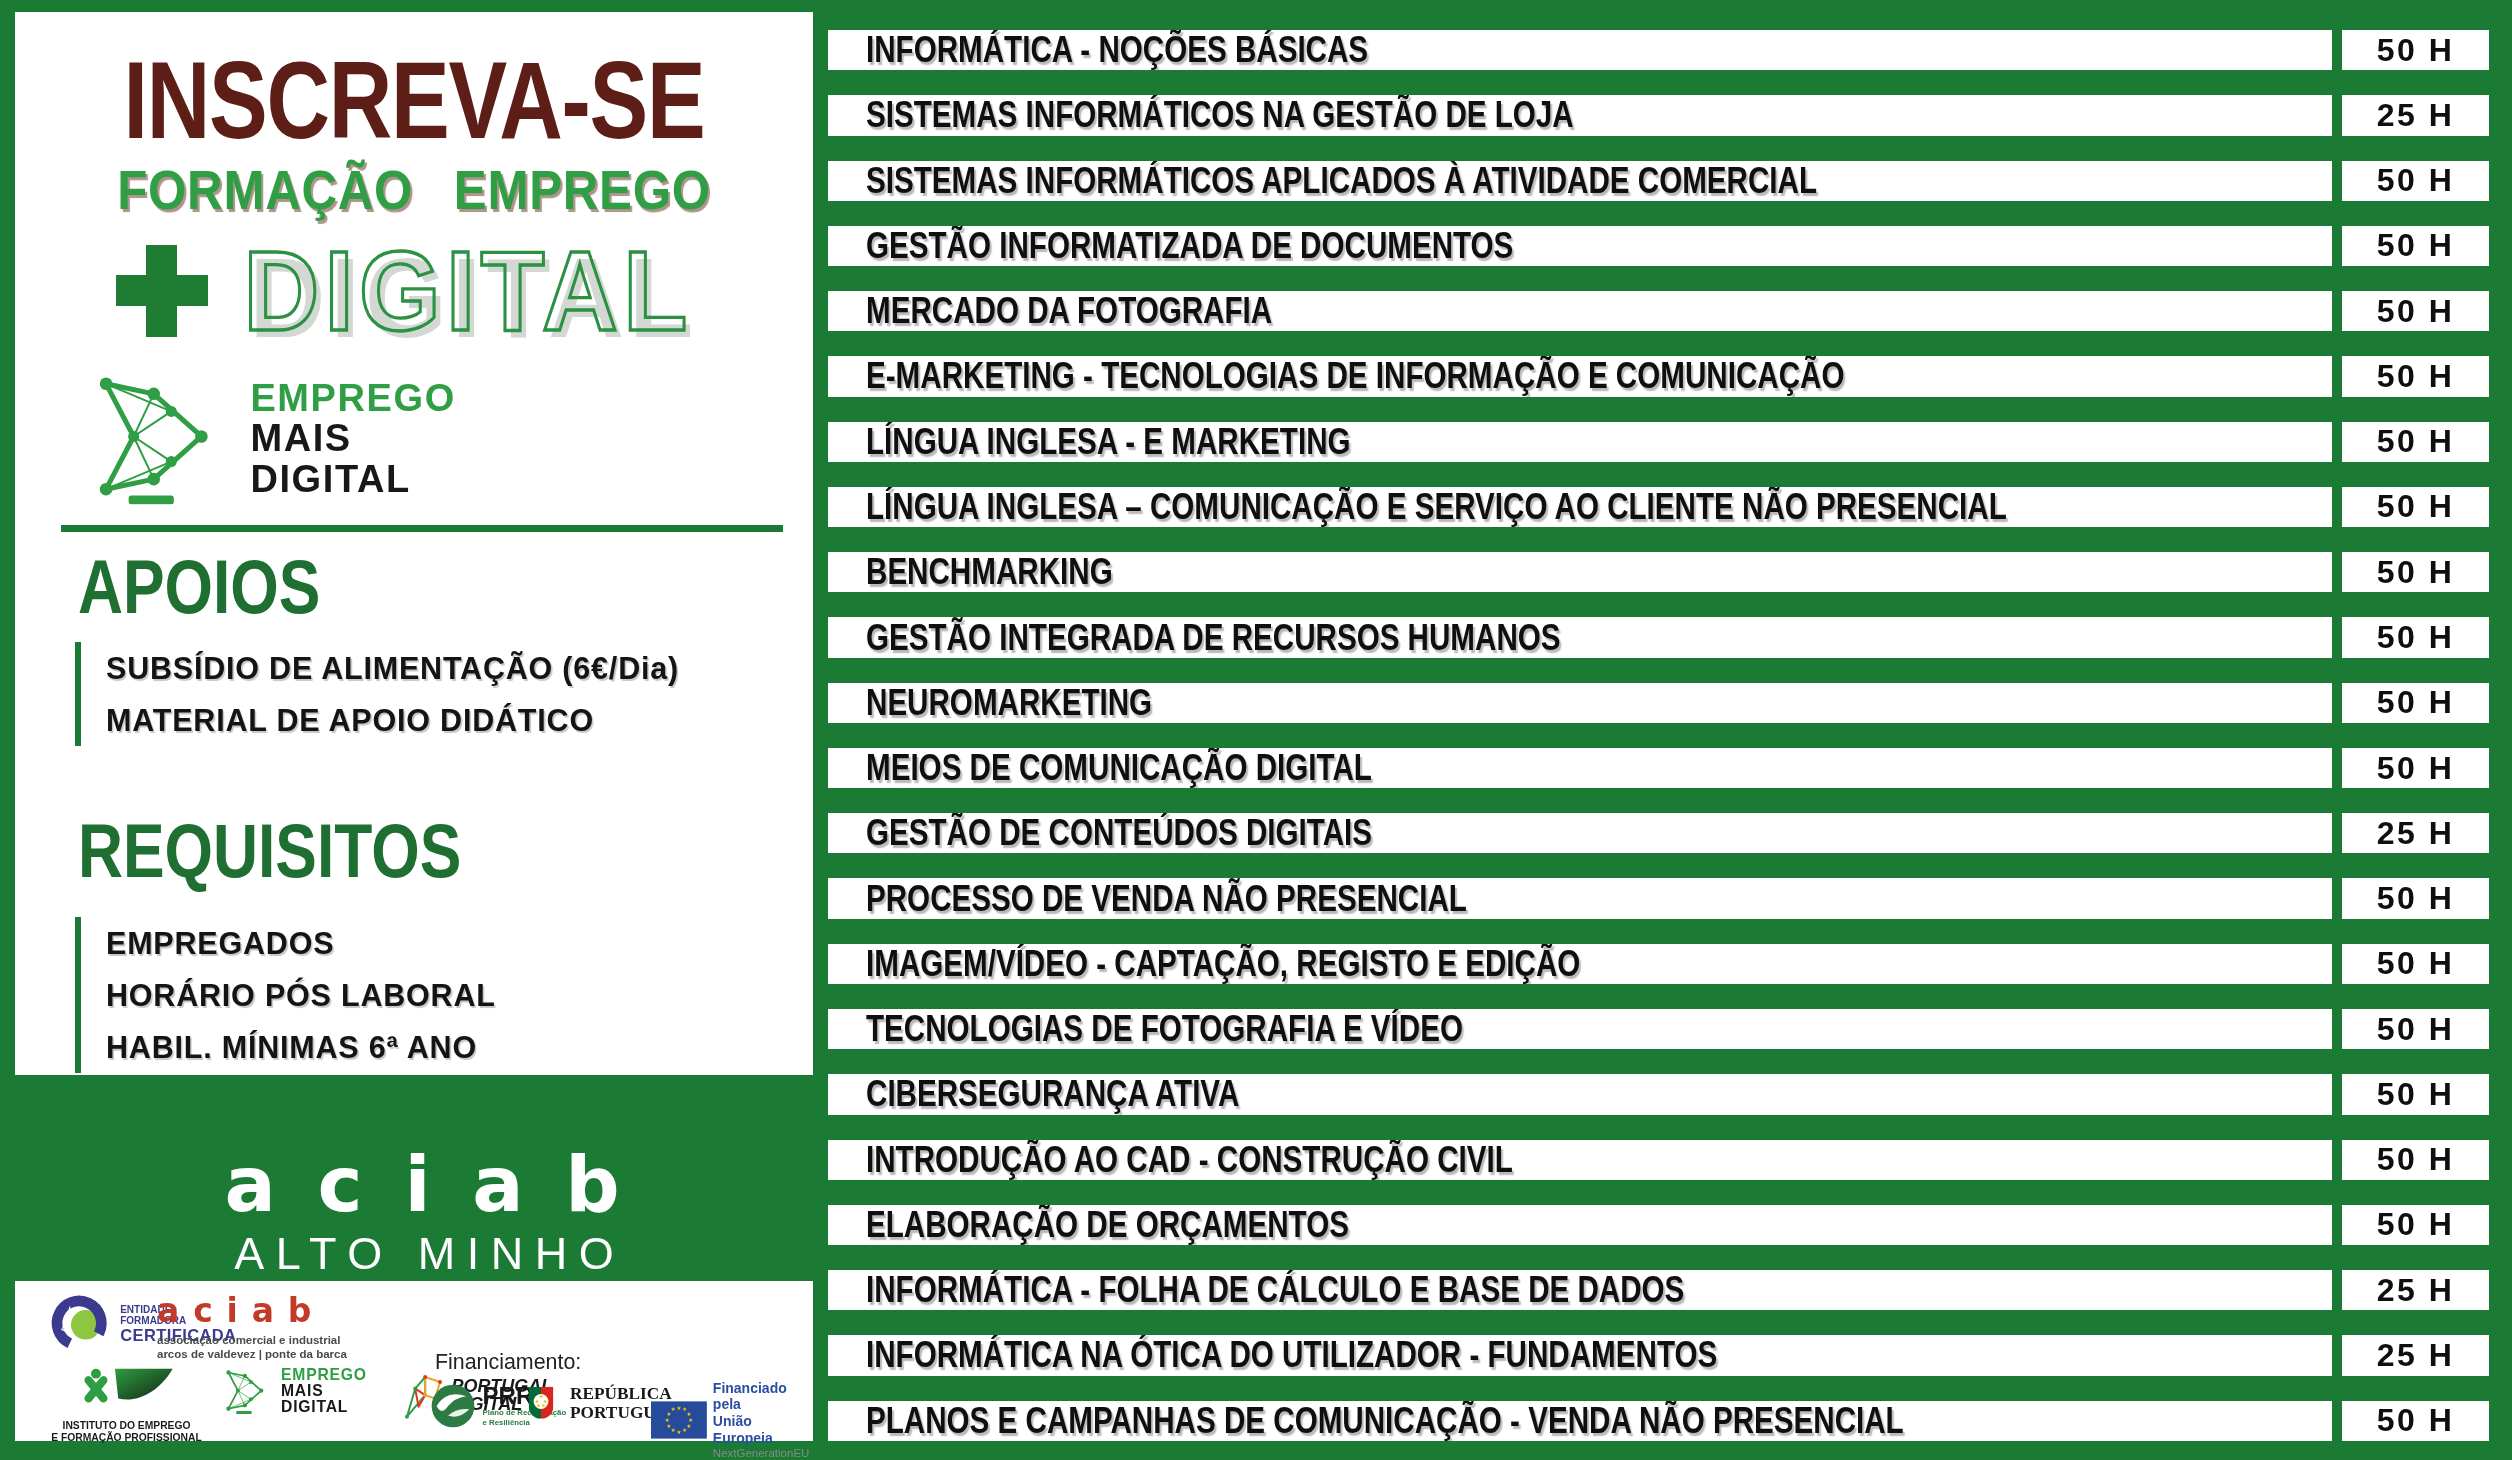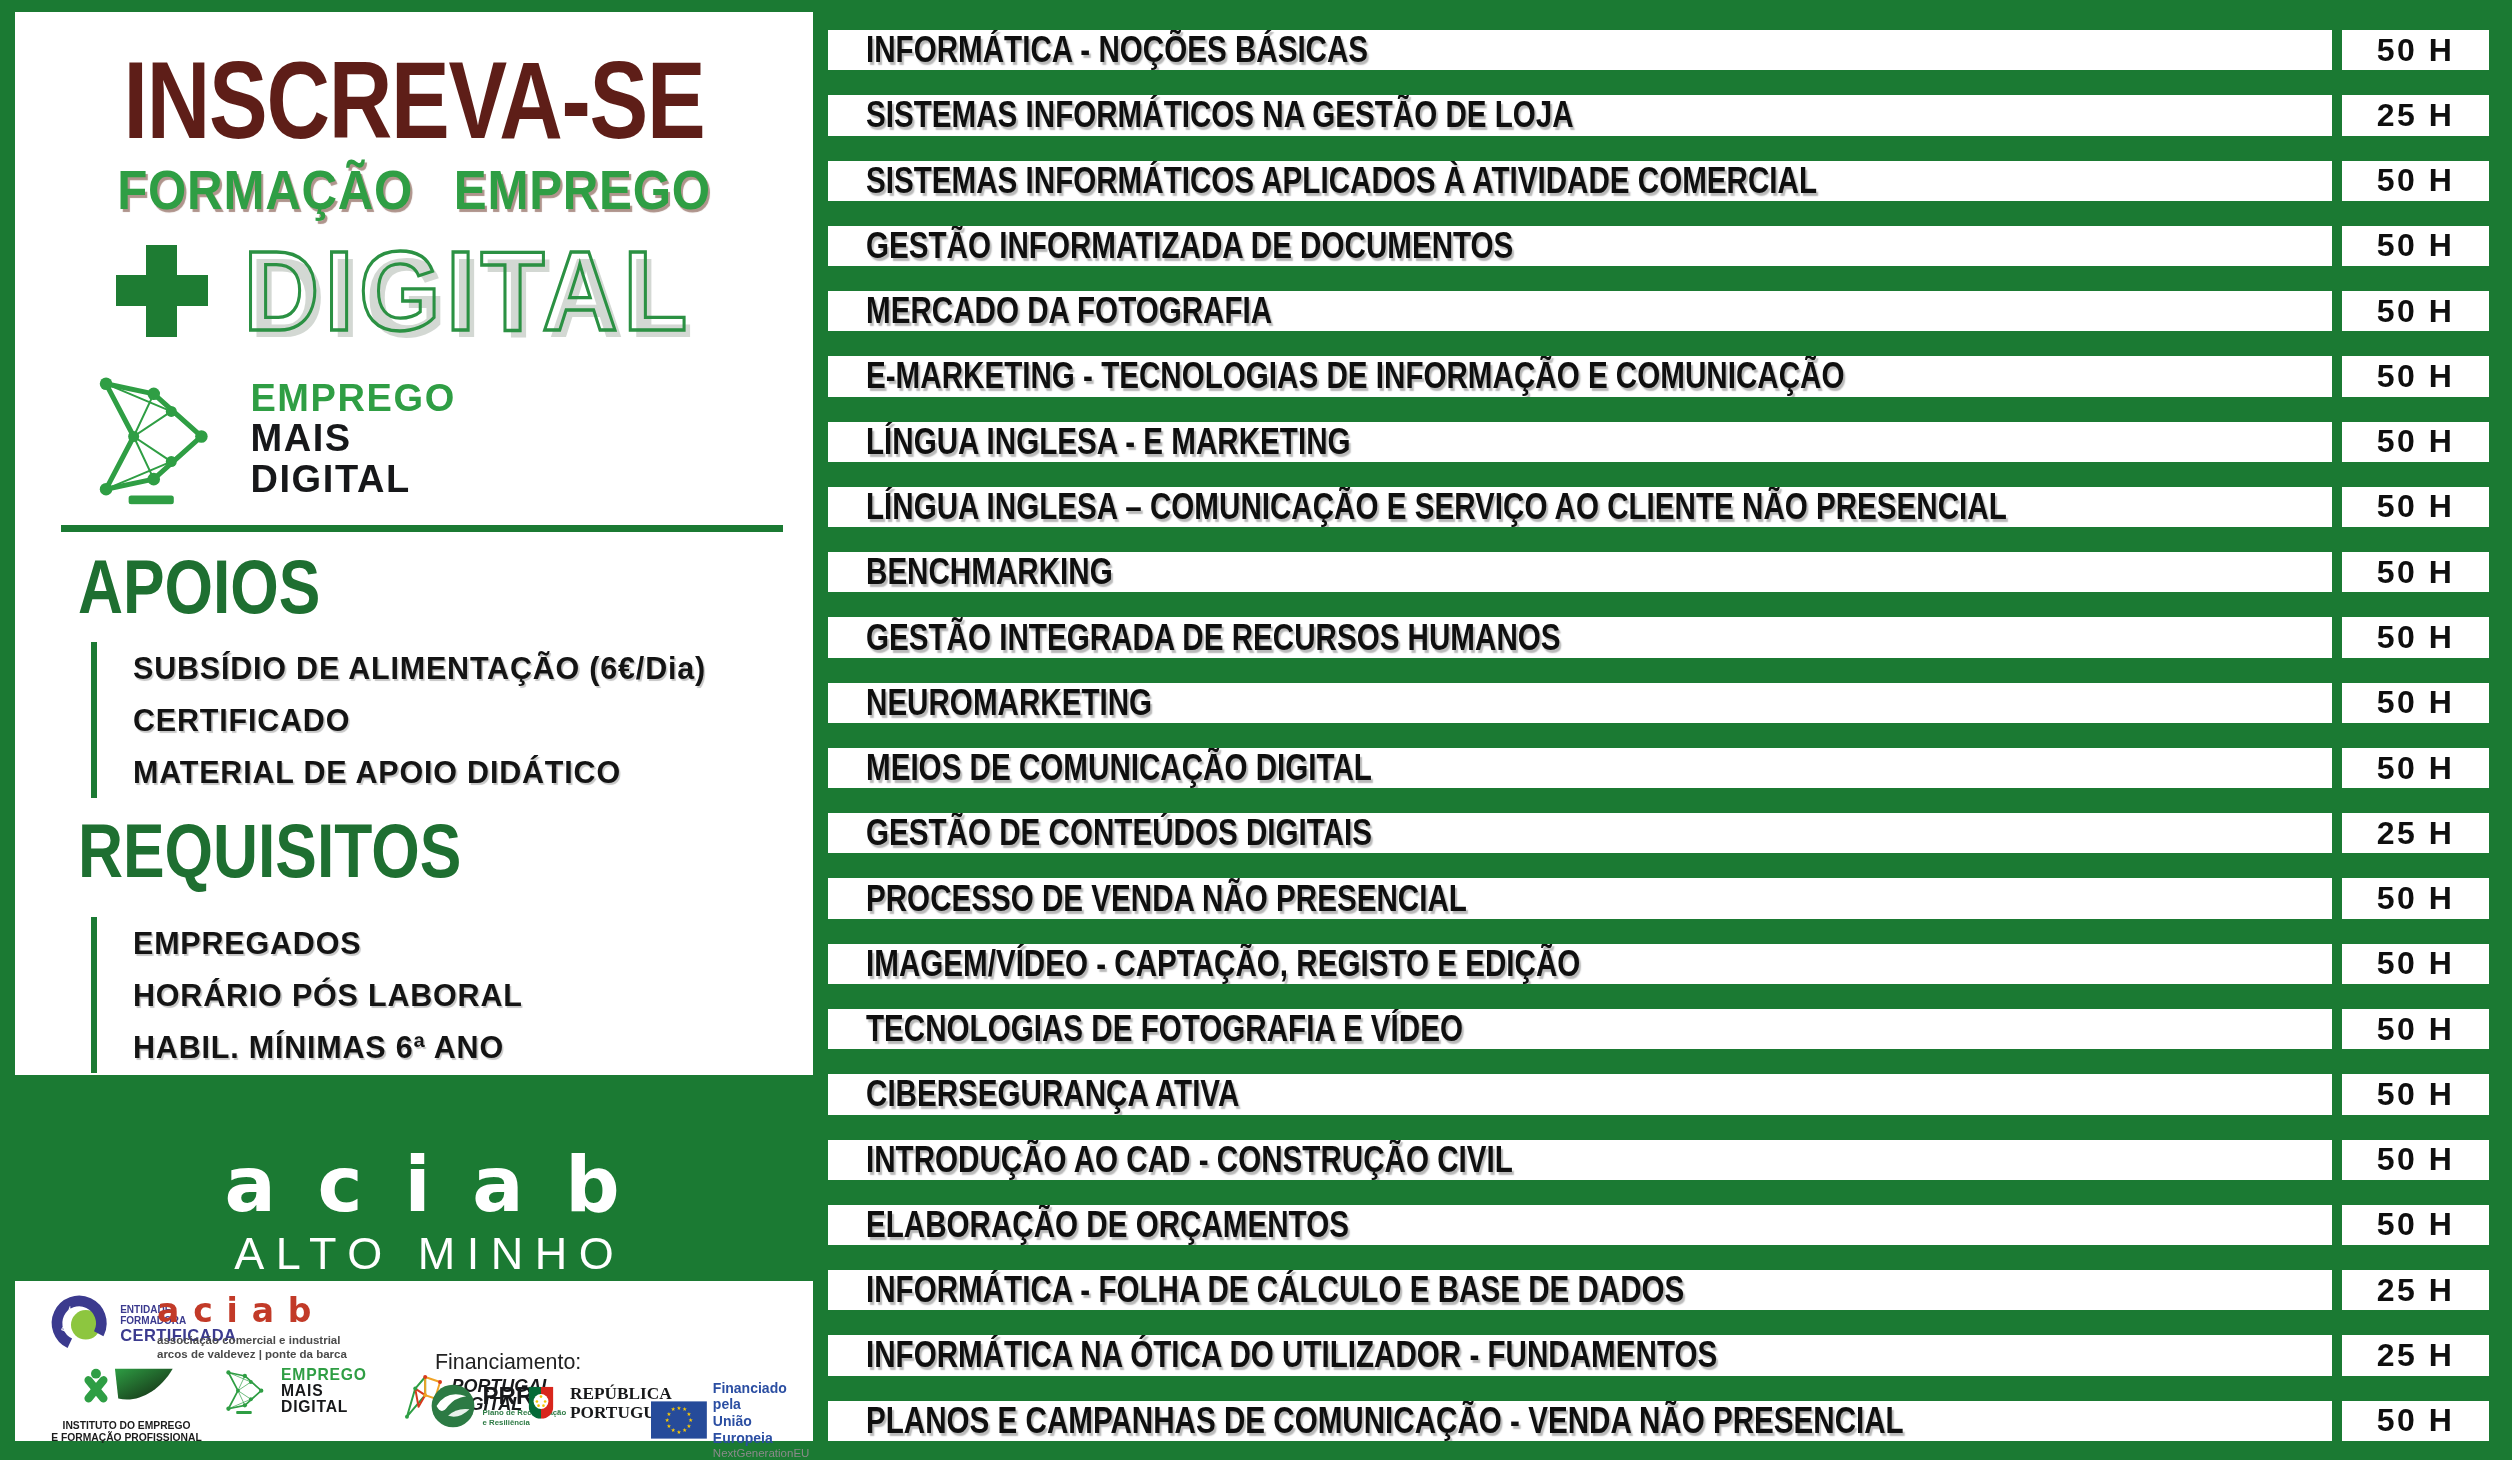--- a/index.html
+++ b/index.html
@@ -31,21 +31,21 @@
   .emd-text{line-height:1.06;font-weight:700;font-size:38px;letter-spacing:1.6px;}
   .emd-l1{color:#2f9e44;}
   .emd-l2,.emd-l3{color:#17181a;}
 
   .divider{position:absolute;top:513px;left:46px;right:30px;height:7.4px;background:#1b7a33;}
 
   .sec-title{position:absolute;left:63px;font-size:76px;font-weight:900;color:#1e6f31;
             line-height:1;transform:scaleX(.82);transform-origin:0 50%;white-space:nowrap;}
   .apoios-title{top:537px;}
   .requisitos-title{top:801px;}
-  .sec-list{position:absolute;left:76px;border-left:6.6px solid #1b7a33;padding-left:36px;}
+  .sec-list{position:absolute;left:60px;border-left:6.6px solid #1b7a33;padding-left:25px;}
   .apoios-list{top:630px;}
   .requisitos-list{top:905px;}
   .list-item{font-size:30.5px;font-weight:800;letter-spacing:0.8px;line-height:52px;
             color:#141414;white-space:nowrap;text-shadow:1.6px 1.6px 0.8px rgba(0,0,0,.22);}
 
   .aciab-block{position:absolute;left:20px;top:1126px;width:778px;height:152px;background:#1b7a33;
             display:flex;flex-direction:column;align-items:center;justify-content:center;}
   .aciab-word{font-family:"DejaVu Sans",sans-serif;font-size:76px;font-weight:600;color:#fff;
             letter-spacing:.55em;padding-left:.5em;line-height:1;}
   .aciab-region{font-size:45px;font-weight:400;color:#fff;letter-spacing:11.5px;padding-left:11.5px;margin-top:5px;}
@@ -138,21 +138,20 @@
         <div class="emd-l2">MAIS</div>
         <div class="emd-l3">DIGITAL</div>
       </div>
     </div>
 
     <div class="divider"></div>
 
     <div class="sec-title apoios-title">APOIOS</div>
     <div class="sec-list apoios-list">
         <div class="list-item">SUBSÍDIO DE ALIMENTAÇÃO (6€/Dia)</div>
-        <div class="list-item">CERTIFICADO</div>
         <div class="list-item">MATERIAL DE APOIO DIDÁTICO</div>
       </div>
 
     <div class="sec-title requisitos-title">REQUISITOS</div>
     <div class="sec-list requisitos-list">
         <div class="list-item">EMPREGADOS</div>
         <div class="list-item">HORÁRIO PÓS LABORAL</div>
         <div class="list-item">HABIL. MÍNIMAS 6ª ANO</div>
       </div>
 

